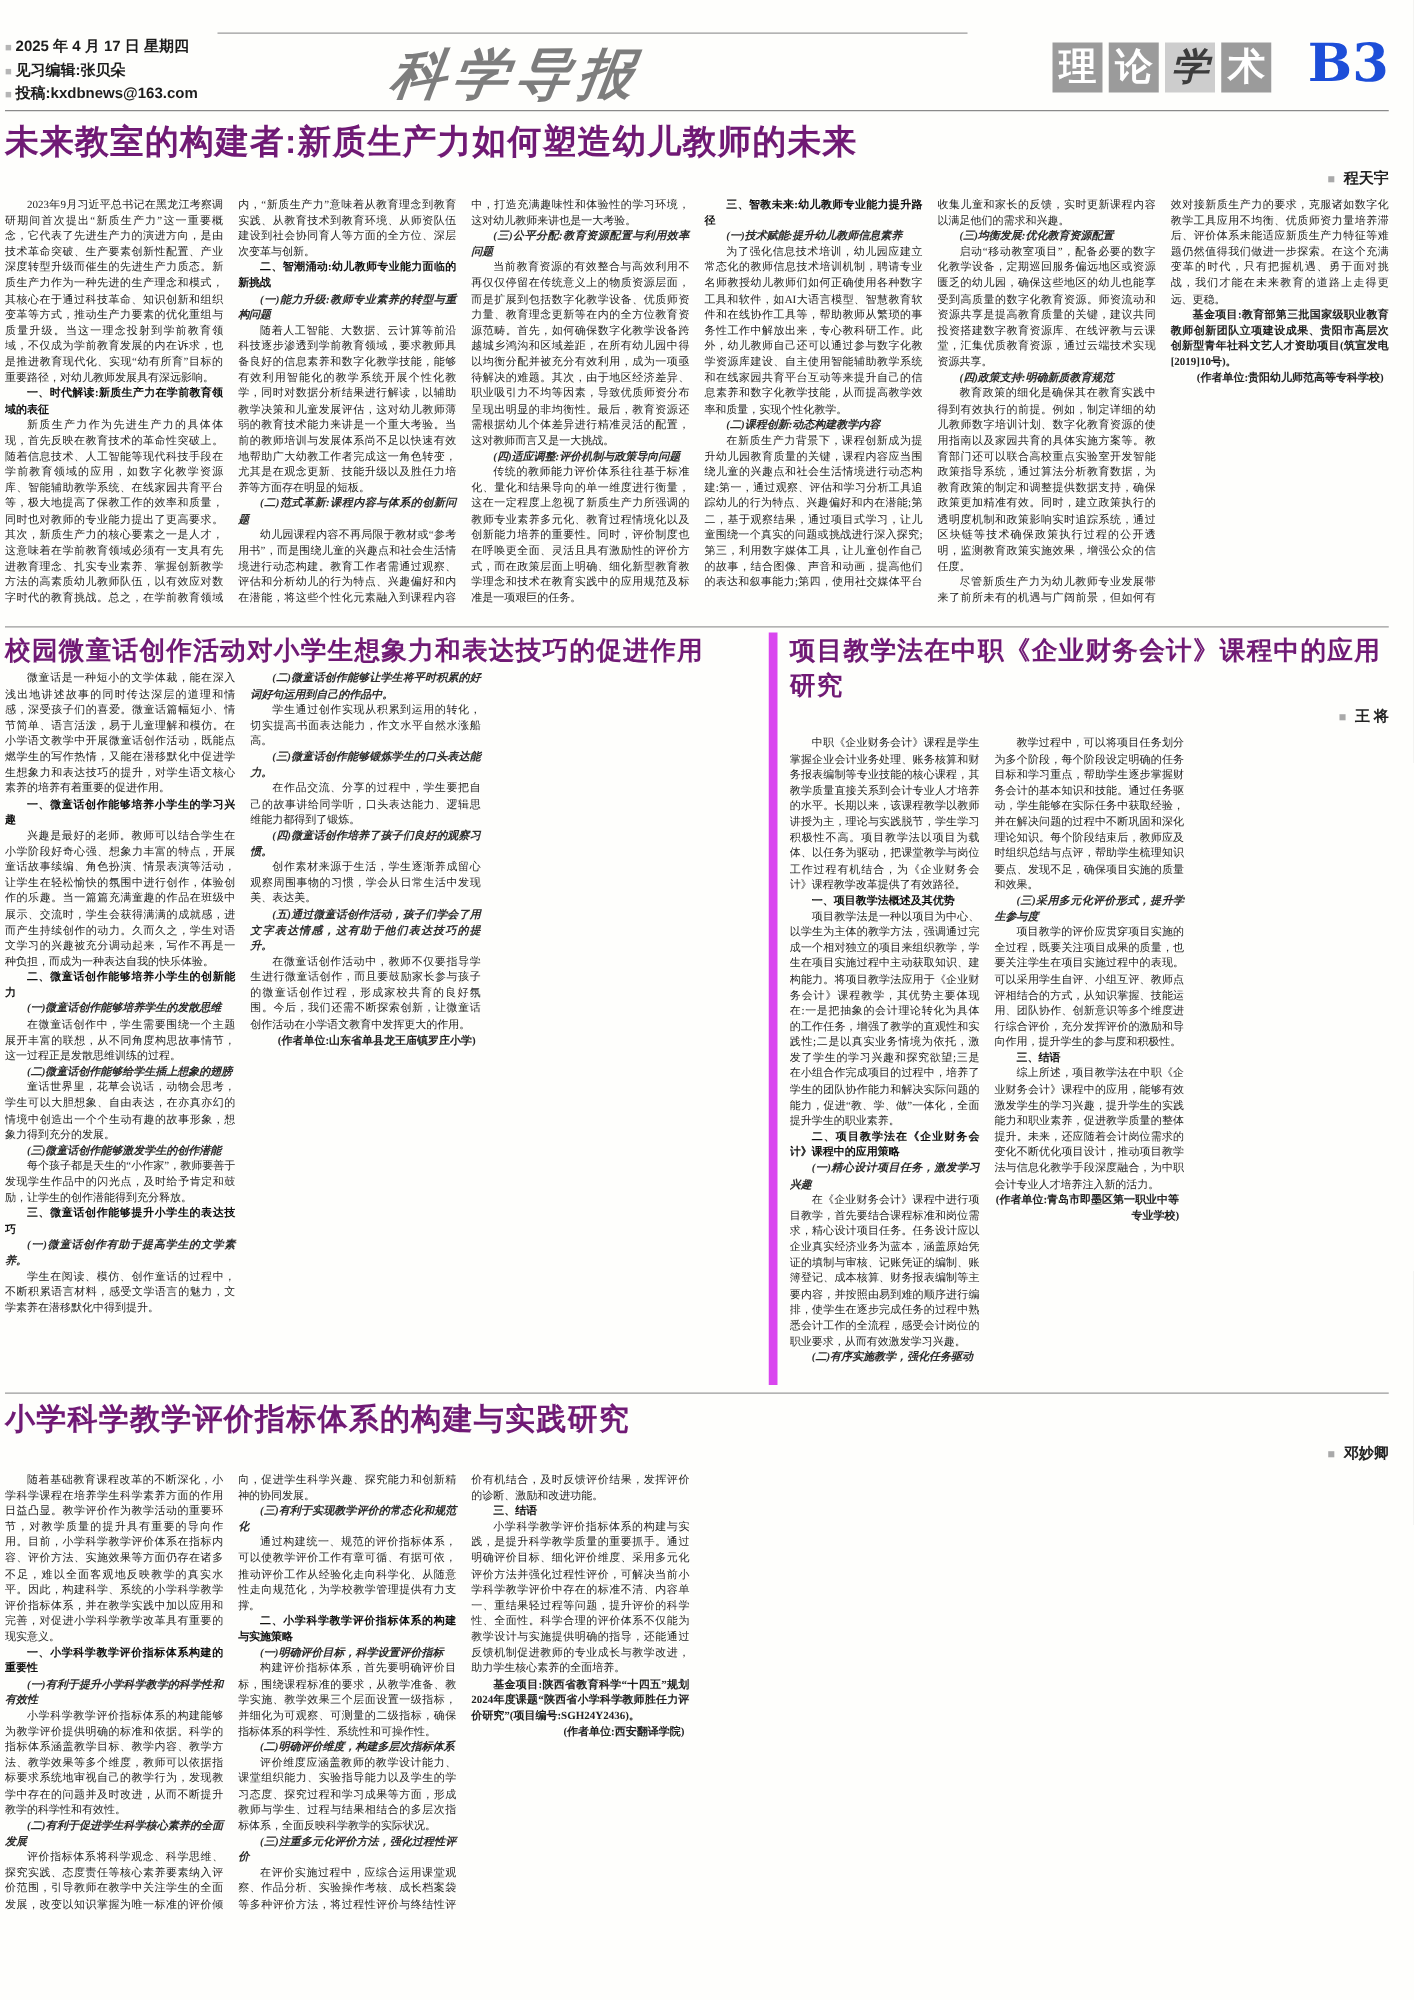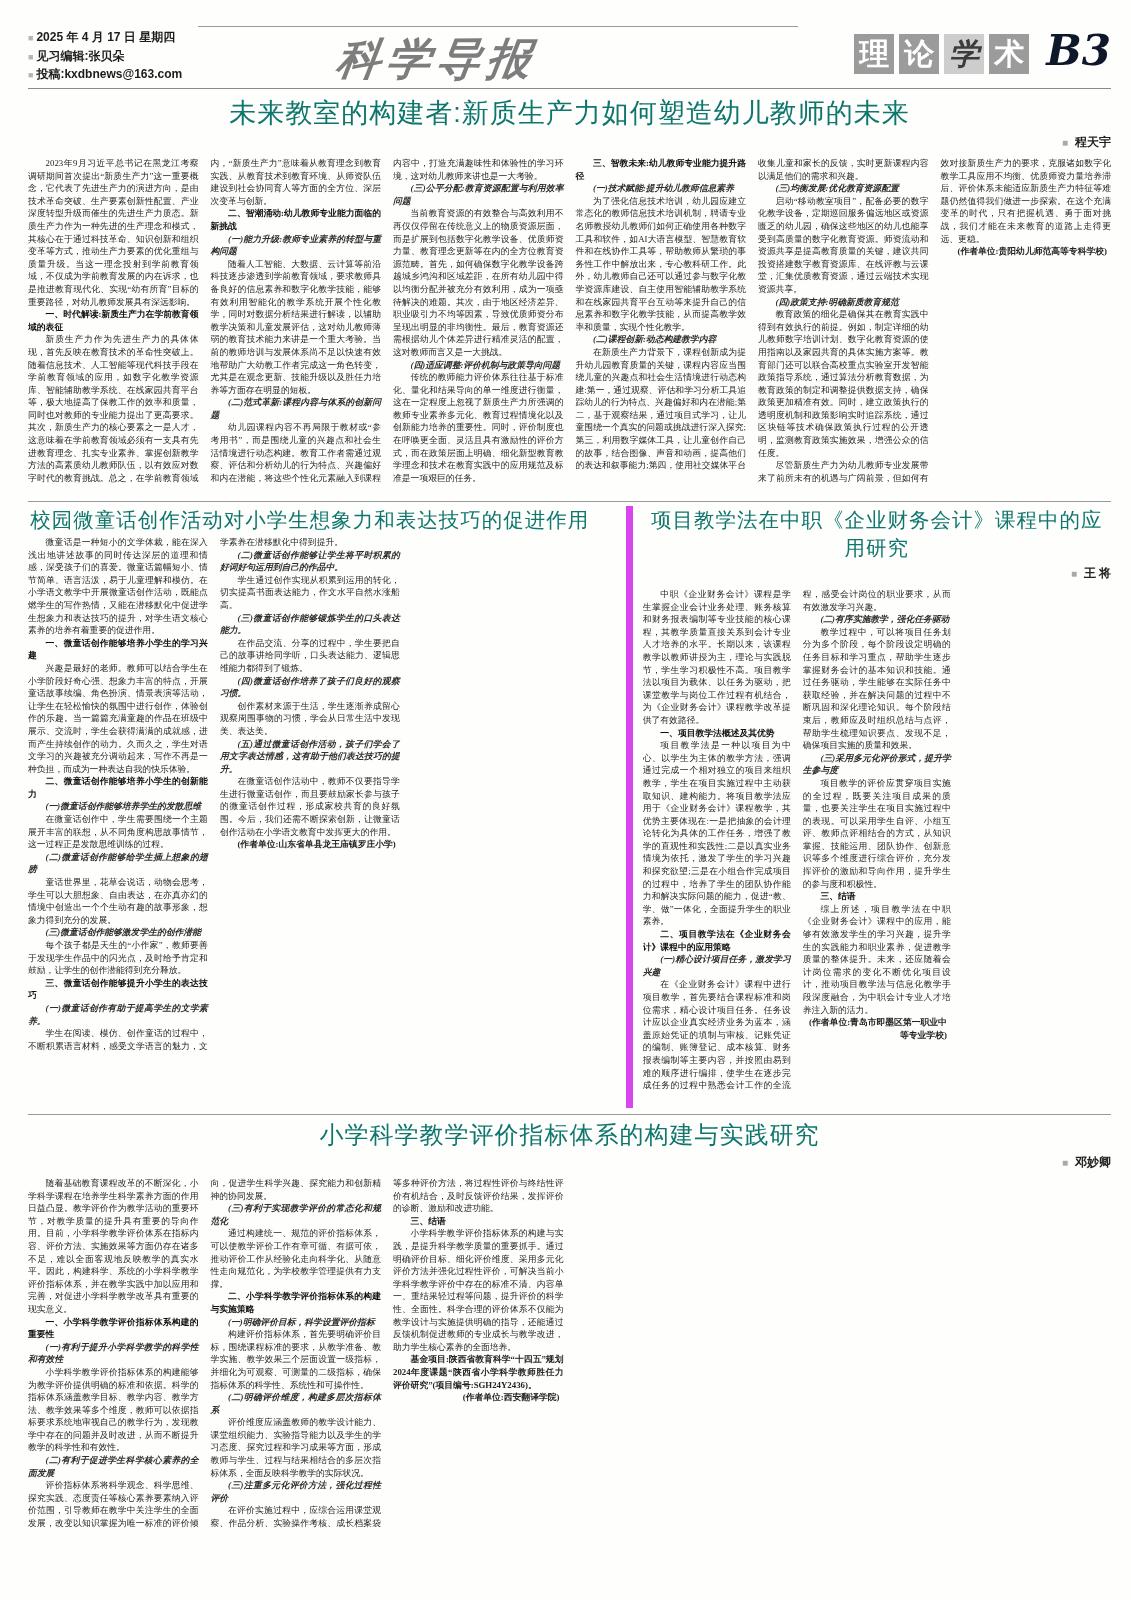--- a/index.html
+++ b/index.html
@@ -1,40 +1,40 @@
 <!DOCTYPE html>
 <html><head>
 <meta charset="utf-8">
 <style>
   html,body{margin:0;padding:0;background:#e8e8e4;}
   .page{position:relative;width:1131px;height:1600px;background:#fefefc;margin:0 auto;
-        box-sizing:border-box;padding:14px 20px 10px 28px;overflow:hidden;
+        box-sizing:border-box;padding:14px 20px 10px 4px;overflow:hidden;
         font-family:"Liberation Serif","DejaVu Serif",serif;color:#222;}
   
   .header{position:relative;display:flex;align-items:flex-start;height:74px;
           border-bottom:1.5px solid #8a8a8a;margin-bottom:6px;}
   .top-rule{position:absolute;top:12px;left:170px;width:600px;height:1px;background:#9a9a9a;}
   .pub-info{width:260px;font-family:"Liberation Sans","DejaVu Sans",sans-serif;
             font-size:12px;font-weight:bold;line-height:1.55;color:#1c1c1c;padding-top:14px;}
   .pub-info .sq{color:#b5b5b5;font-size:9px;margin-right:3px;}
   .masthead{width:300px;padding-top:16px;text-align:center;
             font-family:"DejaVu Serif",serif;font-style:italic;font-weight:bold;
             font-size:44px;color:#7d7d7d;letter-spacing:6px;transform:skewX(-8deg);}
   .hspacer{flex:1;}
   .sec-badge{display:flex;align-items:center;padding-top:20px;}
   .sec-char{display:inline-block;width:40px;height:40px;margin-right:5px;background:#9b9b9b;
             color:#fff;font-family:"Liberation Sans","DejaVu Sans",sans-serif;font-weight:bold;
             font-size:30px;line-height:40px;text-align:center;}
   .sec-char.light{background:#cdcdcd;color:#3c3c3c;font-family:"DejaVu Serif",serif;
                   font-style:italic;}
-  .page-no{font-family:"DejaVu Serif",serif;font-weight:bold;font-size:42px;color:#0f172a;
-           margin-left:12px;padding-top:16px;line-height:1;font-style:italic;}
+  .page-no{font-family:"DejaVu Serif",serif;font-weight:bold;font-size:42px;color:#1d4ed8;
+           margin-left:24px;padding-top:16px;line-height:1;}
   
-  .art-title{font-family:"Liberation Sans","DejaVu Sans",sans-serif;font-weight:normal;
-             color:#0f766e;text-align:center;letter-spacing:1px;}
+  .art-title{font-family:"Liberation Sans","DejaVu Sans",sans-serif;font-weight:bold;
+             color:#701a75;text-align:left;letter-spacing:1px;}
   .byline{text-align:right;font-size:12px;color:#222;margin:3px 0 6px 0;font-weight:bold;}
   .byline .sq{color:#a9a9a9;font-size:10px;margin-right:4px;}
   .body-cols{font-size:8.8px;line-height:12.6px;text-align:justify;color:#242424;
              column-gap:12px;column-fill:auto;overflow:hidden;}
   .para,.sec-h,.sub-h,.fund,.unit{text-indent:2em;margin:0;}
   .sec-h{font-weight:bold;color:#101010;}
   .sub-h{font-style:italic;font-weight:bold;color:#2e2e2e;}
   .fund{font-weight:bold;}
   .unit{font-weight:bold;text-align:right;text-indent:0;padding-right:4px;}
   .art1{margin-top:2px;}
@@ -94,20 +94,21 @@
         <div class="sec-h">三、智教未来:幼儿教师专业能力提升路径</div>
         <div class="sub-h">(一)技术赋能:提升幼儿教师信息素养</div>
         <div class="para">为了强化信息技术培训，幼儿园应建立常态化的教师信息技术培训机制，聘请专业名师教授幼儿教师们如何正确使用各种数字工具和软件，如AI大语言模型、智慧教育软件和在线协作工具等，帮助教师从繁琐的事务性工作中解放出来，专心教科研工作。此外，幼儿教师自己还可以通过参与数字化教学资源库建设、自主使用智能辅助教学系统和在线家园共育平台互动等来提升自己的信息素养和数字化教学技能，从而提高教学效率和质量，实现个性化教学。</div>
         <div class="sub-h">(二)课程创新:动态构建教学内容</div>
         <div class="para">在新质生产力背景下，课程创新成为提升幼儿园教育质量的关键，课程内容应当围绕儿童的兴趣点和社会生活情境进行动态构建:第一，通过观察、评估和学习分析工具追踪幼儿的行为特点、兴趣偏好和内在潜能;第二，基于观察结果，通过项目式学习，让儿童围绕一个真实的问题或挑战进行深入探究;第三，利用数字媒体工具，让儿童创作自己的故事，结合图像、声音和动画，提高他们的表达和叙事能力;第四，使用社交媒体平台收集儿童和家长的反馈，实时更新课程内容以满足他们的需求和兴趣。</div>
         <div class="sub-h">(三)均衡发展:优化教育资源配置</div>
         <div class="para">启动“移动教室项目”，配备必要的数字化教学设备，定期巡回服务偏远地区或资源匮乏的幼儿园，确保这些地区的幼儿也能享受到高质量的数字化教育资源。师资流动和资源共享是提高教育质量的关键，建议共同投资搭建数字教育资源库、在线评教与云课堂，汇集优质教育资源，通过云端技术实现资源共享。</div>
         <div class="sub-h">(四)政策支持:明确新质教育规范</div>
         <div class="para">教育政策的细化是确保其在教育实践中得到有效执行的前提。例如，制定详细的幼儿教师数字培训计划、数字化教育资源的使用指南以及家园共育的具体实施方案等。教育部门还可以联合高校重点实验室开发智能政策指导系统，通过算法分析教育数据，为教育政策的制定和调整提供数据支持，确保政策更加精准有效。同时，建立政策执行的透明度机制和政策影响实时追踪系统，通过区块链等技术确保政策执行过程的公开透明，监测教育政策实施效果，增强公众的信任度。</div>
         <div class="para">尽管新质生产力为幼儿教师专业发展带来了前所未有的机遇与广阔前景，但如何有效对接新质生产力的要求，克服诸如数字化教学工具应用不均衡、优质师资力量培养滞后、评价体系未能适应新质生产力特征等难题仍然值得我们做进一步探索。在这个充满变革的时代，只有把握机遇、勇于面对挑战，我们才能在未来教育的道路上走得更远、更稳。</div>
+        <div class="fund">基金项目:教育部第三批国家级职业教育教师创新团队立项建设成果、贵阳市高层次创新型青年社科文艺人才资助项目(筑宣发电[2019]10号)。</div>
         <div class="unit">(作者单位:贵阳幼儿师范高等专科学校)</div>
       </div>
   </div>
 
   <hr class="band-rule">
 
   <div class="mid">
     <div class="art2">
       <div class="art-title">校园微童话创作活动对小学生想象力和表达技巧的促进作用</div>
       <div class="body-cols mid-body">

